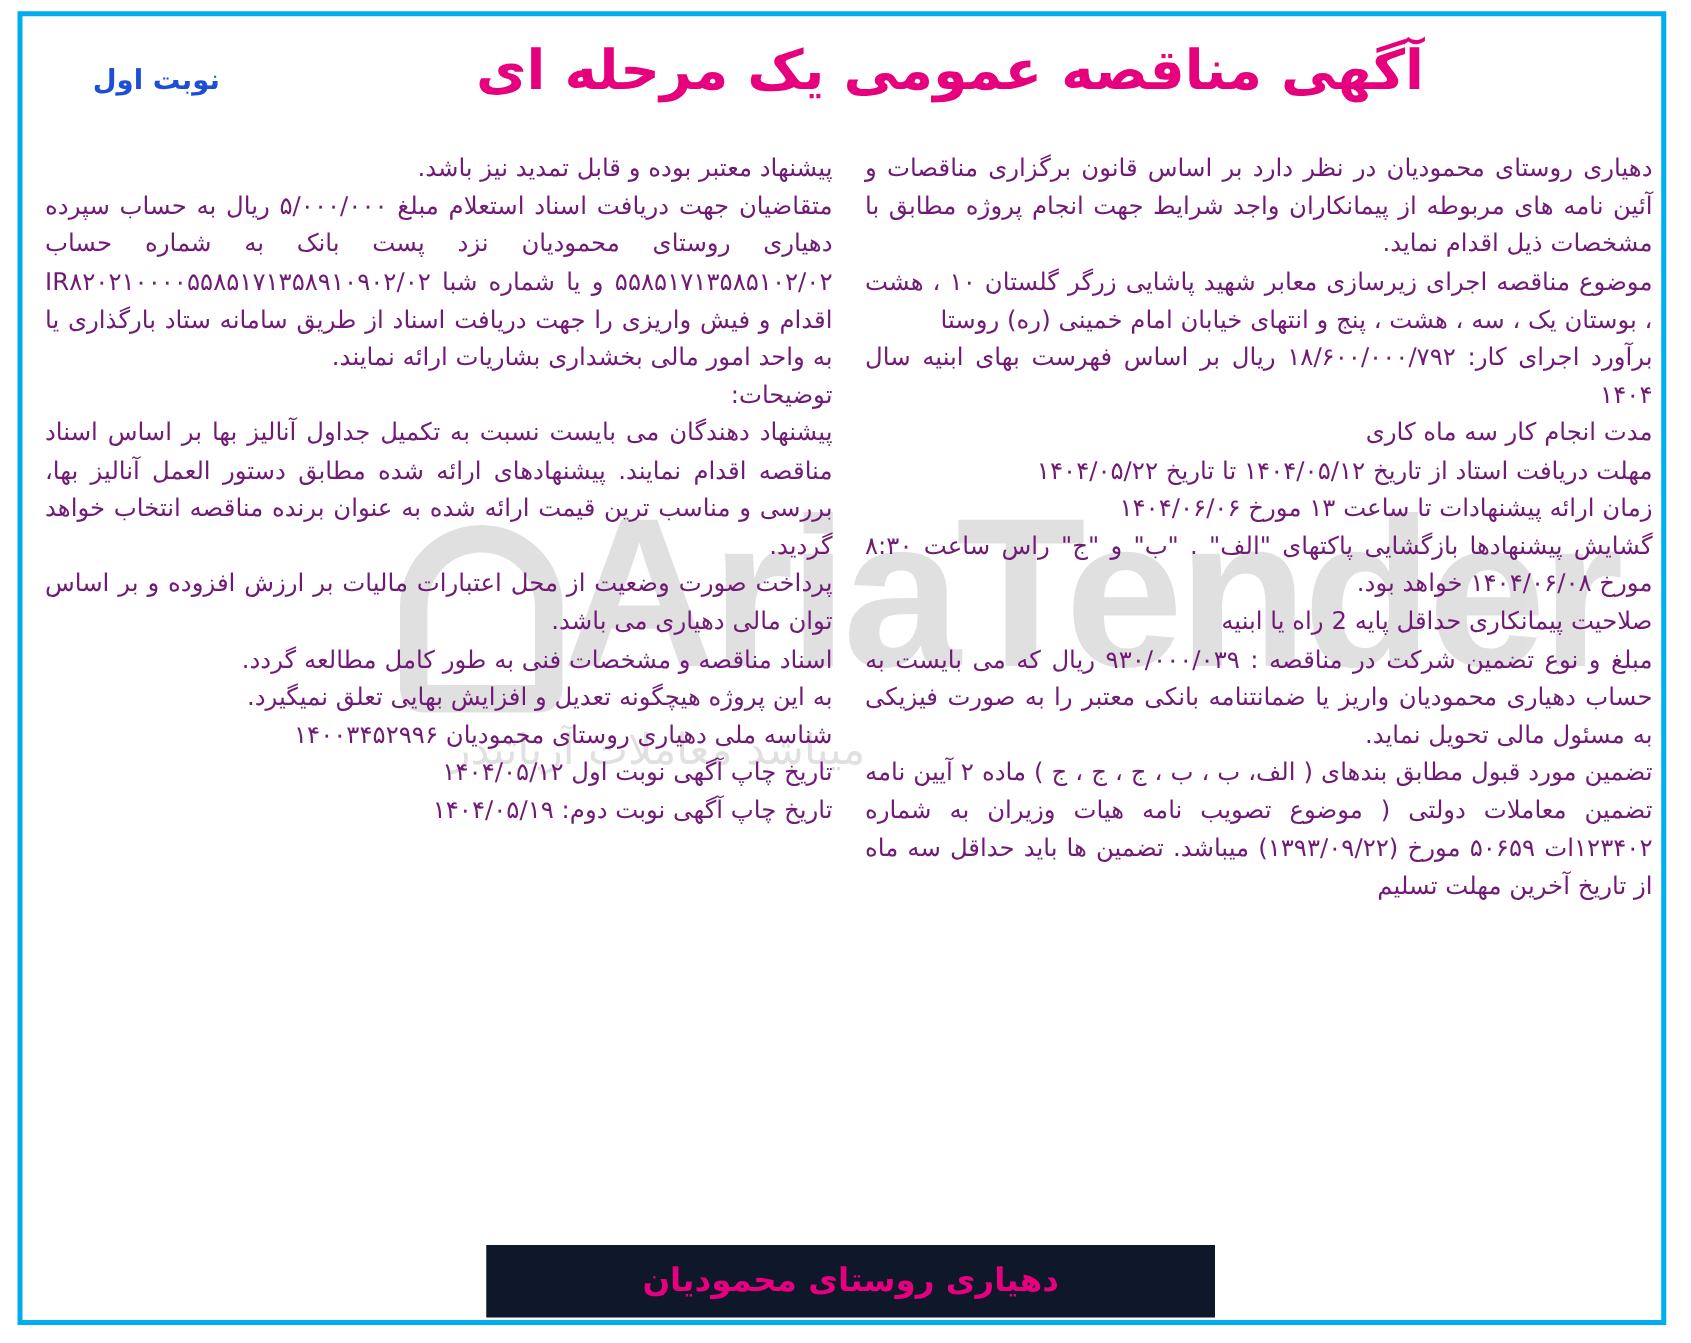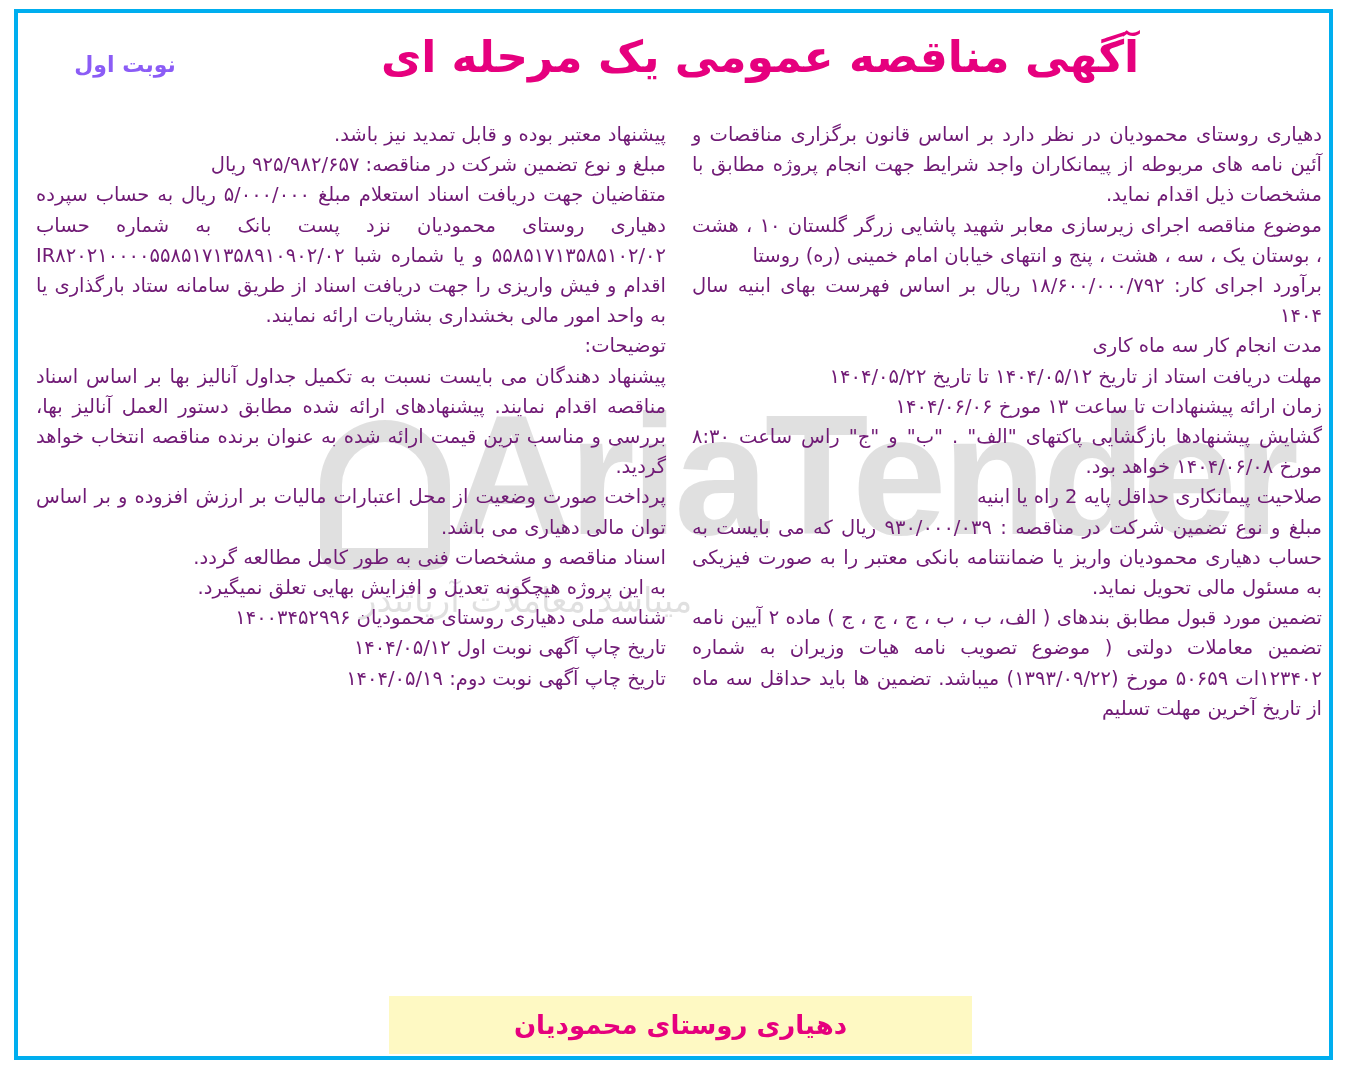--- a/index.html
+++ b/index.html
@@ -25,32 +25,32 @@
       font-size: 34px; color: #777; letter-spacing: 18px; direction: rtl;
     }
     .title {
       position: absolute; left: 380px; top: 26px; width: 760px; text-align: center;
       font-family: "DejaVu Sans", sans-serif; font-weight: bold; font-size: 44px;
       color: #e6007e; direction: rtl; line-height: 1.4;
     }
     .round {
       position: absolute; left: 60px; top: 52px; width: 130px; text-align: center;
       font-family: "DejaVu Sans", sans-serif; font-weight: bold; font-size: 22px;
-      color: #8b5cf6; direction: rtl;
+      color: #1d4ed8; direction: rtl;
     }
     .col {
       position: absolute; top: 120px; direction: rtl; text-align: justify;
       font-family: "DejaVu Sans", sans-serif; font-size: 19.5px; line-height: 30.2px; color: #701a75;
     }
     .col.right { left: 692px; width: 630px; }
     .col.left { left: 36px; width: 630px; }
     .col p { margin: 0; }
     .footer {
       position: absolute; left: 389px; top: 996px; width: 583px; height: 58px;
-      background: #fef9c3; display: flex; align-items: center; justify-content: center;
+      background: #0f172a; display: flex; align-items: center; justify-content: center;
       font-family: "DejaVu Sans", sans-serif; font-weight: bold; font-size: 26px;
       color: #e6007e; direction: rtl;
     }
   </style>
 </head>
 <body>
 
 <div class="frame"></div>
 
 <div class="watermark">
@@ -70,21 +70,20 @@
   <p>مهلت دریافت استاد از تاریخ ۱۴۰۴/۰۵/۱۲ تا تاریخ ۱۴۰۴/۰۵/۲۲</p>
   <p>زمان ارائه پیشنهادات تا ساعت ۱۳ مورخ ۱۴۰۴/۰۶/۰۶</p>
   <p>گشایش پیشنهادها بازگشایی پاکتهای "الف" . "ب" و "ج" راس ساعت ۸:۳۰ مورخ ۱۴۰۴/۰۶/۰۸ خواهد بود.</p>
   <p>صلاحیت پیمانکاری حداقل پایه 2 راه یا ابنیه</p>
   <p>مبلغ و نوع تضمین شرکت در مناقصه : ۹۳۰/۰۰۰/۰۳۹ ریال که می بایست به حساب دهیاری محمودیان واریز یا ضمانتنامه بانکی معتبر را به صورت فیزیکی به مسئول مالی تحویل نماید.</p>
   <p>تضمین مورد قبول مطابق بندهای ( الف، ب ، ب ، ج ، ج ، ج ) ماده ۲ آیین نامه تضمین معاملات دولتی ( موضوع تصویب نامه هیات وزیران به شماره ۱۲۳۴۰۲ات ۵۰۶۵۹ مورخ (۱۳۹۳/۰۹/۲۲) میباشد. تضمین ها باید حداقل سه ماه از تاریخ آخرین مهلت تسلیم</p>
 </div>
 
 <div class="col left">
   <p>پیشنهاد معتبر بوده و قابل تمدید نیز باشد.</p>
-  <p>مبلغ و نوع تضمین شرکت در مناقصه: ۹۲۵/۹۸۲/۶۵۷ ریال</p>
   <p>متقاضیان جهت دریافت اسناد استعلام مبلغ ۵/۰۰۰/۰۰۰ ریال به حساب سپرده دهیاری روستای محمودیان نزد پست بانک به شماره حساب ۵۵۸۵۱۷۱۳۵۸۵۱۰۲/۰۲ و یا شماره شبا IR۸۲۰۲۱۰۰۰۰۵۵۸۵۱۷۱۳۵۸۹۱۰۹۰۲/۰۲ اقدام و فیش واریزی را جهت دریافت اسناد از طریق سامانه ستاد بارگذاری یا به واحد امور مالی بخشداری بشاریات ارائه نمایند.</p>
   <p>توضیحات:</p>
   <p>پیشنهاد دهندگان می بایست نسبت به تکمیل جداول آنالیز بها بر اساس اسناد مناقصه اقدام نمایند. پیشنهادهای ارائه شده مطابق دستور العمل آنالیز بها، بررسی و مناسب ترین قیمت ارائه شده به عنوان برنده مناقصه انتخاب خواهد گردید.</p>
   <p>پرداخت صورت وضعیت از محل اعتبارات مالیات بر ارزش افزوده و بر اساس توان مالی دهیاری می باشد.</p>
   <p>اسناد مناقصه و مشخصات فنی به طور کامل مطالعه گردد.</p>
   <p>به این پروژه هیچگونه تعدیل و افزایش بهایی تعلق نمیگیرد.</p>
   <p>شناسه ملی دهیاری روستای محمودیان ۱۴۰۰۳۴۵۲۹۹۶</p>
   <p>تاریخ چاپ آگهی نوبت اول ۱۴۰۴/۰۵/۱۲</p>
   <p>تاریخ چاپ آگهی نوبت دوم: ۱۴۰۴/۰۵/۱۹</p>
 </div>

